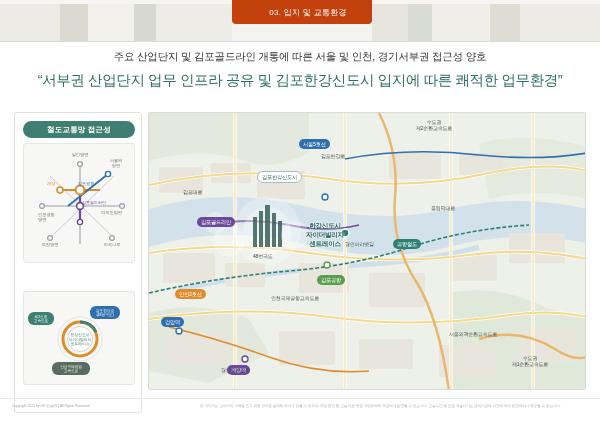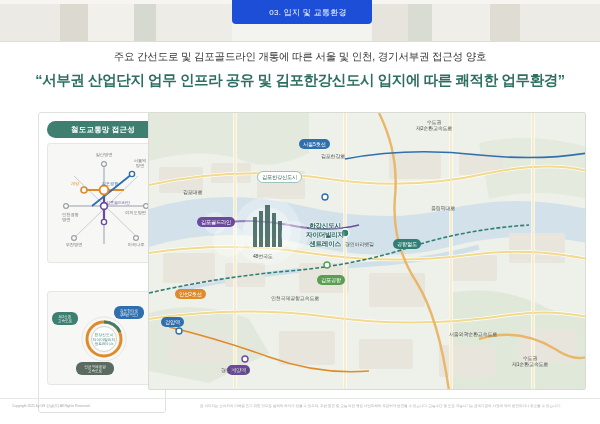--- a/index.html
+++ b/index.html
@@ -22,21 +22,21 @@
     background: #f3f4ef;
     overflow: hidden;
   }
   .header-stripes {
     position: absolute; left: 0; top: 0; width: 600px; height: 42px;
   }
   .header-tab {
     position: absolute;
     left: 232px; top: 0;
     width: 140px; height: 24px;
-    background: #1d4ed8;
+    background: #c2410c;
     color: #ffffff;
     font-size: 8px;
     letter-spacing: .3px;
     display: flex; align-items: center; justify-content: center;
     border-bottom-left-radius: 4px;
     border-bottom-right-radius: 4px;
     padding-left: 12px;
   }
   .header-rule {
     position: absolute; left: 0; top: 41px; width: 600px; height: 1px;
@@ -50,34 +50,33 @@
   }
   .title-sub {
     font-size: 10.5px;
     color: #333333;
     letter-spacing: -.2px;
     line-height: 16px;
   }
   .title-main {
     margin-top: 6px;
     font-size: 14.5px;
-    font-weight: bold;
+    font-weight: normal;
     color: #2f6f63;
     letter-spacing: -.4px;
     line-height: 20px;
   }
 
   
   .left-panel {
     position: absolute; left: 14px; top: 112px;
     width: 128px; height: 301px;
     background: #ffffff;
     border: 1px solid #dfe3e0;
     border-radius: 3px;
-    margin-left: 24px;
   }
   .panel-hd {
     position: absolute;
     left: 8px;
     width: 112px; height: 17px;
     background: #3f7f72;
     color: #fff;
     border-radius: 9px;
     font-size: 7.5px;
     font-weight: bold;
@@ -178,21 +177,21 @@
       <rect x="432" y="0" width="58" height="42" fill="#f0eee8"></rect>
       <rect x="490" y="0" width="30" height="42" fill="#dfdcd3"></rect>
       <rect x="520" y="0" width="80" height="42" fill="#edebe5"></rect>
       <rect x="0" y="0" width="600" height="4" fill="#f6f5f1"></rect>
     </svg>
     <div class="header-tab">03. 입지 및 교통환경</div>
   </div>
   <div class="header-rule"></div>
 
   <div class="title-wrap">
-    <div class="title-sub">주요 간선도로 및 김포골드라인 개통에 따른 서울 및 인천, 경기서부권 접근성 양호</div>
+    <div class="title-sub">주요 산업단지 및 김포골드라인 개통에 따른 서울 및 인천, 경기서부권 접근성 양호</div>
     <div class="title-main">“서부권 산업단지 업무 인프라 공유 및 김포한강신도시 입지에 따른 쾌적한 업무환경”</div>
   </div>
 
   <div class="left-panel">
 
     <div class="panel-hd rail">철도교통망 접근성</div>
     <div class="panel-body rail">
       <svg class="rail-svg" width="112" height="120" viewBox="0 0 112 120">
         <line x1="56" y1="20" x2="56" y2="100" stroke="#9aa0a6" stroke-width="1"></line>
         <line x1="18" y1="62" x2="98" y2="62" stroke="#9aa0a6" stroke-width="1"></line>

